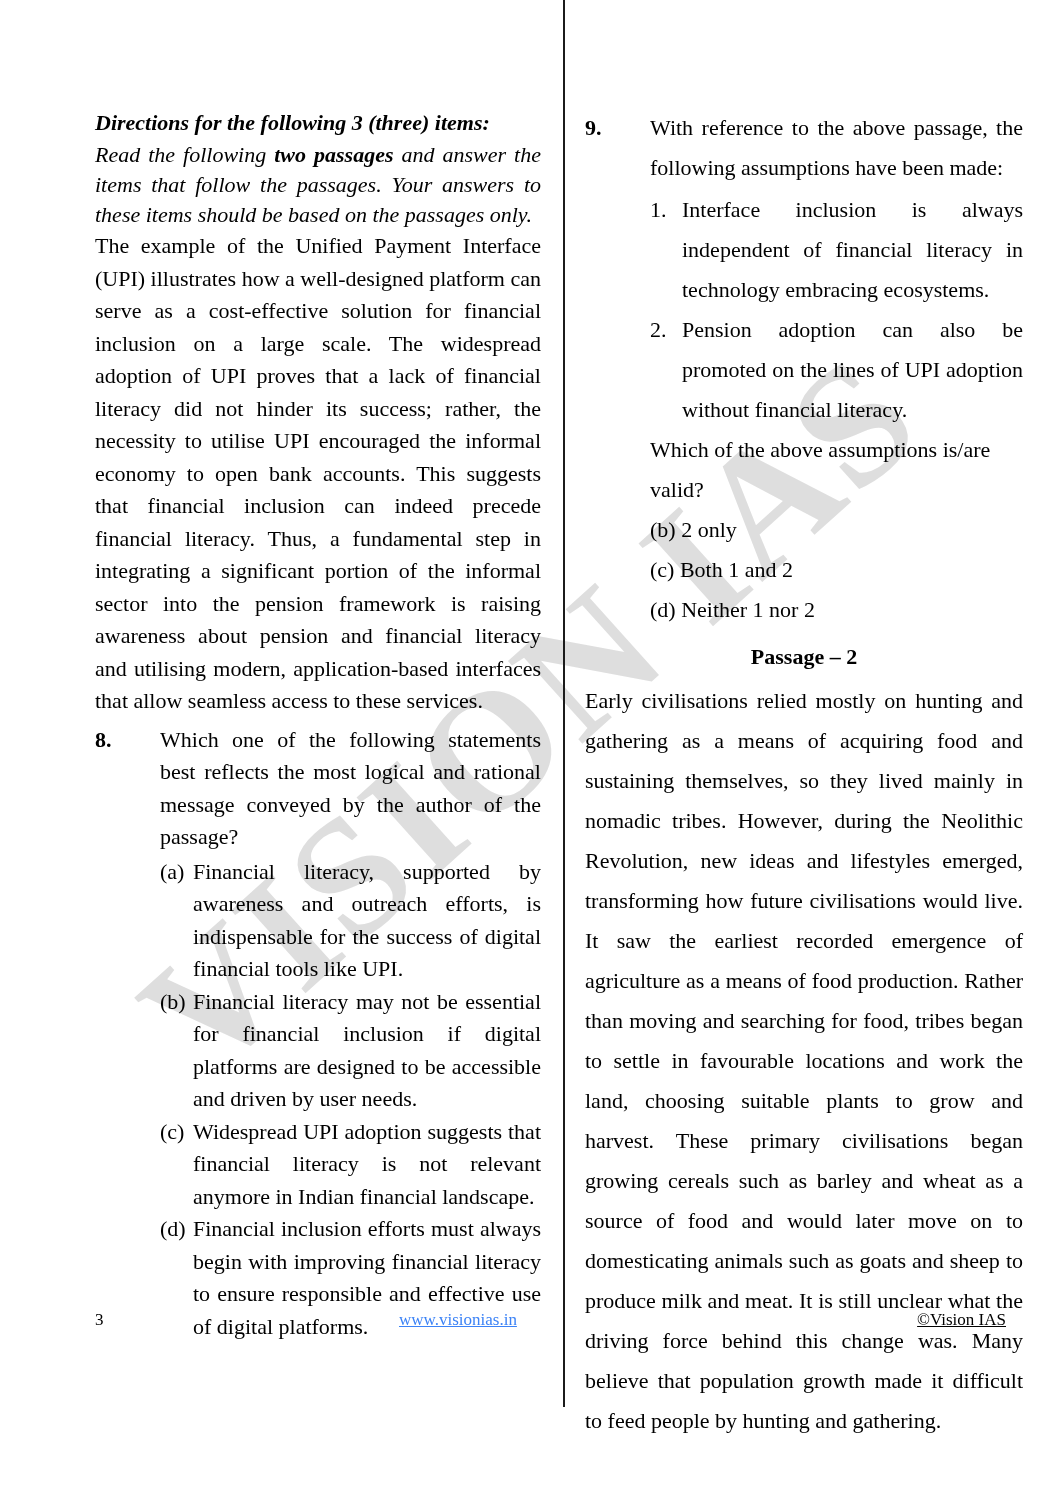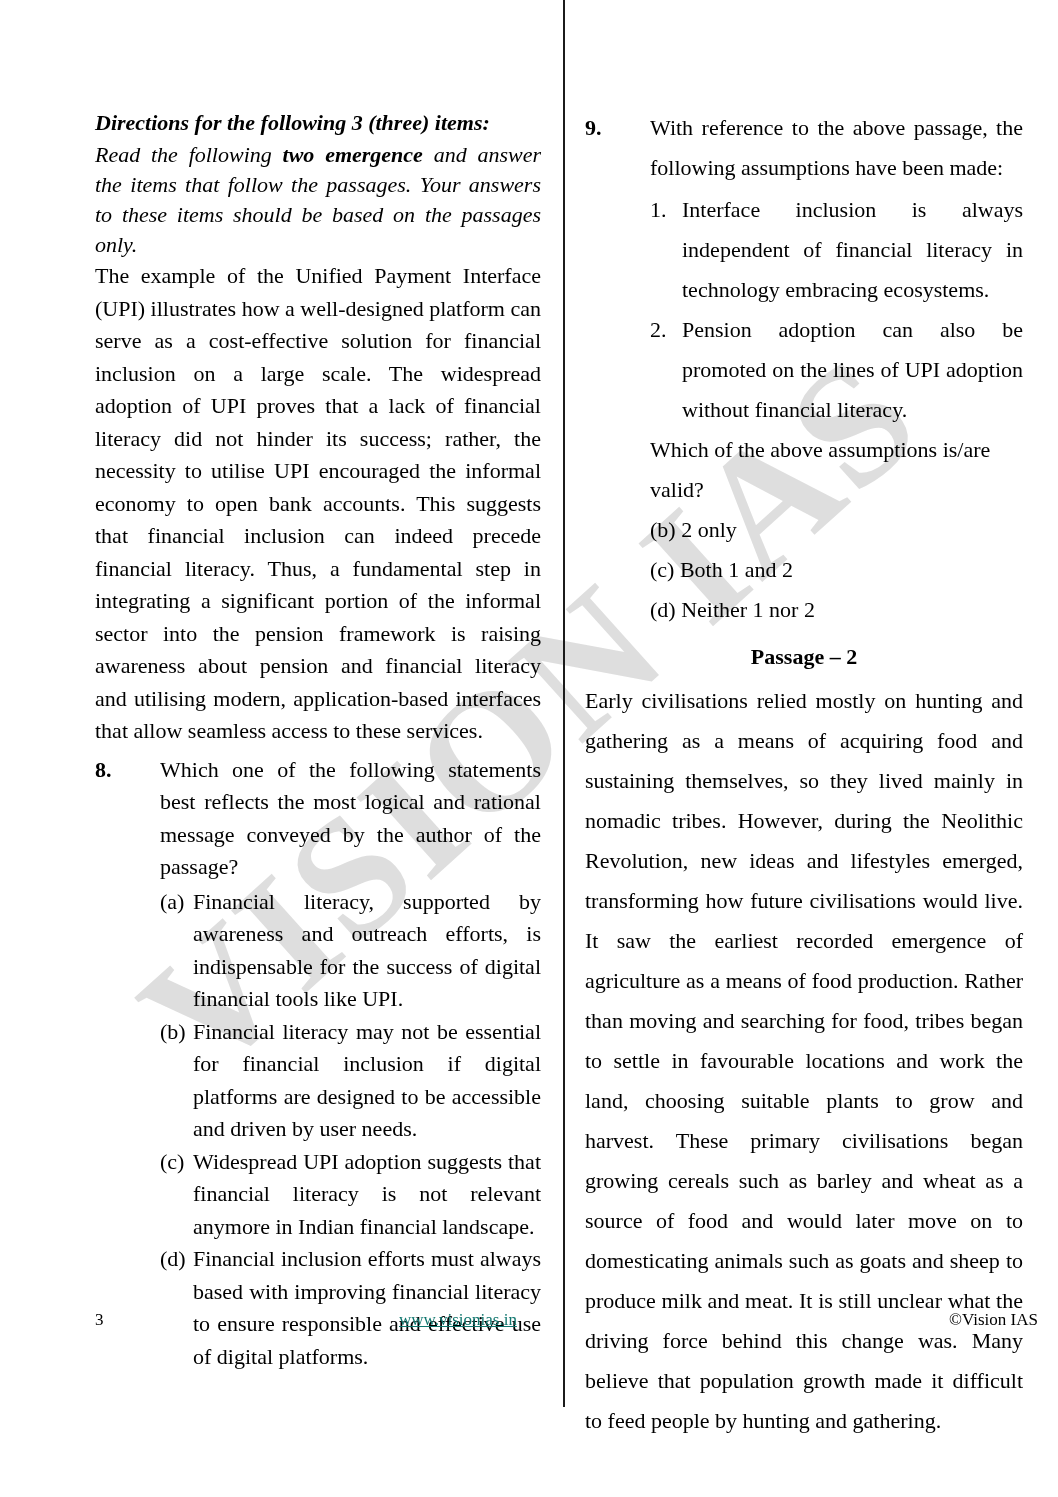--- a/index.html
+++ b/index.html
@@ -58,36 +58,36 @@
   .option, .assumption { display: flex; }
   .opt-label { width: 33px; flex: 0 0 33px; }
   .a-label   { width: 32px; flex: 0 0 32px; }
   .opt-text, .a-text { flex: 1; }
 
   .q9-subquestion { margin-top: 0; }
   .q9-option { }
 
   .footer { position: absolute; left: 0; top: 1310px; width: 1058px; height: 28px; font-size: 17px; z-index: 3; }
   .footer .page-num   { position: absolute; left: 95px; }
-  .footer .site-link  { position: absolute; left: 399px; color: #0f766e; text-decoration: underline; cursor: pointer; }
-  .footer .copyright  { position: absolute; right: 20px; }
+  .footer .site-link  { position: absolute; left: 399px; color: #3b82f6; text-decoration: underline; cursor: pointer; }
+  .footer .copyright  { position: absolute; right: 52px; text-decoration: underline; }
 </style>
 </head>
 <body>
 
 <div class="page">
 
   <div class="watermark">VISION IAS</div>
   <div class="divider"></div>
 
   <div class="col col-left">
 
     <p class="directions-title">Directions for the following 3 (three) items:</p>
 
-    <p class="directions-body jt"><span>Read the following </span><b>two emergence</b><span> and answer the items that follow the passages. Your answers to these items should be based on the passages only.</span></p>
+    <p class="directions-body jt"><span>Read the following </span><b>two passages</b><span> and answer the items that follow the passages. Your answers to these items should be based on the passages only.</span></p>
 
 
     <p class="passage-text jt">The example of the Unified Payment Interface (UPI) illustrates how a well-designed platform can serve as a cost-effective solution for financial inclusion on a large scale. The widespread adoption of UPI proves that a lack of financial literacy did not hinder its success; rather, the necessity to utilise UPI encouraged the informal economy to open bank accounts. This suggests that financial inclusion can indeed precede financial literacy. Thus, a fundamental step in integrating a significant portion of the informal sector into the pension framework is raising awareness about pension and financial literacy and utilising modern, application-based interfaces that allow seamless access to these services.</p>
 
     <div class="question">
       <div class="q-num">8.</div>
       <div class="q-body">
         <p class="q-text jt">Which one of the following statements best reflects the most logical and rational message conveyed by the author of the passage?</p>
 
         <div class="option">
@@ -97,21 +97,21 @@
         <div class="option">
           <span class="opt-label">(b)</span>
           <span class="opt-text jt">Financial literacy may not be essential for financial inclusion if digital platforms are designed to be accessible and driven by user needs.</span>
         </div>
         <div class="option">
           <span class="opt-label">(c)</span>
           <span class="opt-text jt">Widespread UPI adoption suggests that financial literacy is not relevant anymore in Indian financial landscape.</span>
         </div>
         <div class="option">
           <span class="opt-label">(d)</span>
-          <span class="opt-text jt">Financial inclusion efforts must always based with improving financial literacy to ensure responsible and effective use of digital platforms.</span>
+          <span class="opt-text jt">Financial inclusion efforts must always begin with improving financial literacy to ensure responsible and effective use of digital platforms.</span>
         </div>
       </div>
     </div>
   </div>
 
   <div class="col col-right">
 
     <div class="question">
       <div class="q-num">9.</div>
       <div class="q-body">

